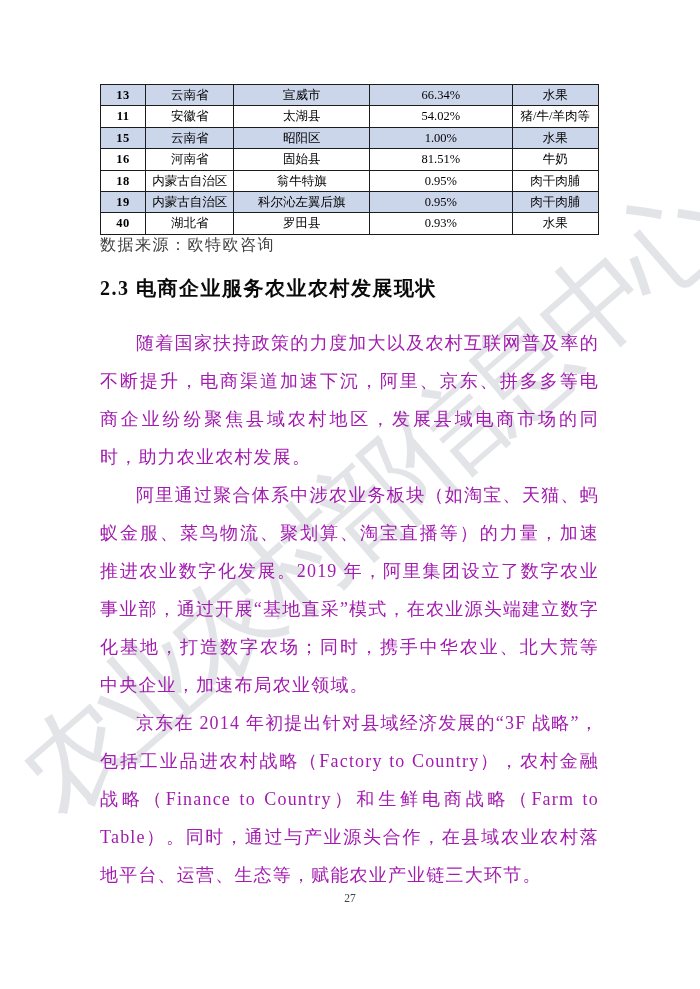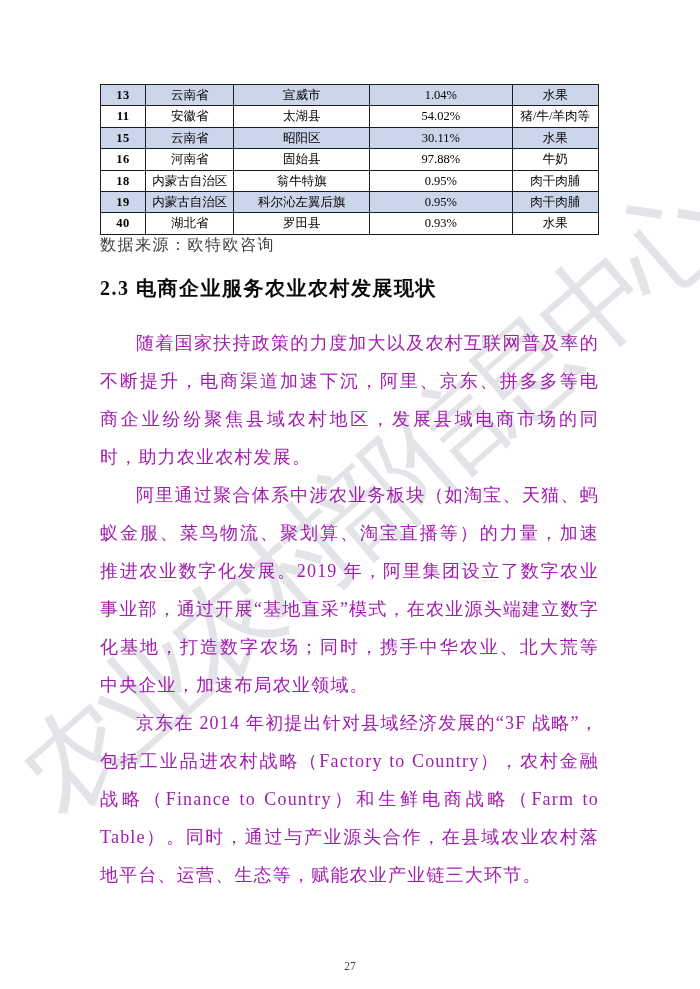--- a/index.html
+++ b/index.html
@@ -83,21 +83,21 @@
     text-justify: inter-ideograph;
     text-indent: 2em;
     letter-spacing: 1.2px;
     color: #a21caf;
   }
 
   .page-number {
     position: absolute;
     left: 0;
     right: 0;
-    top: 960px;
+    top: 892px;
     text-align: center;
     font-size: 11.5px;
     color: #3d4450;
     z-index: 1;
   }
 </style>
 </head>
 <body>
 
 <div class="page">
@@ -112,42 +112,42 @@
         <col style="width:17.7%">
         <col style="width:27.3%">
         <col style="width:28.6%">
         <col style="width:17.35%">
       </colgroup>
       <tbody>
         <tr class="alt">
           <td class="rank-cell">13</td>
           <td>云南省</td>
           <td>宣威市</td>
-          <td>1.04%</td>
+          <td>66.34%</td>
           <td>水果</td>
         </tr>
         <tr>
           <td class="rank-cell">11</td>
           <td>安徽省</td>
           <td>太湖县</td>
           <td>54.02%</td>
           <td>猪/牛/羊肉等</td>
         </tr>
         <tr class="alt">
           <td class="rank-cell">15</td>
           <td>云南省</td>
           <td>昭阳区</td>
-          <td>30.11%</td>
+          <td>1.00%</td>
           <td>水果</td>
         </tr>
         <tr>
           <td class="rank-cell">16</td>
           <td>河南省</td>
           <td>固始县</td>
-          <td>97.88%</td>
+          <td>81.51%</td>
           <td>牛奶</td>
         </tr>
         <tr>
           <td class="rank-cell">18</td>
           <td>内蒙古自治区</td>
           <td>翁牛特旗</td>
           <td>0.95%</td>
           <td>肉干肉脯</td>
         </tr>
         <tr class="alt">

